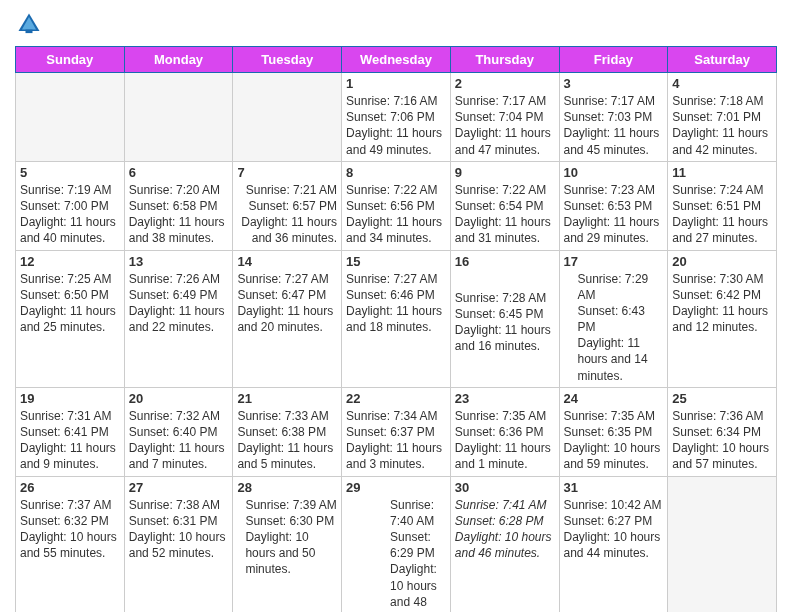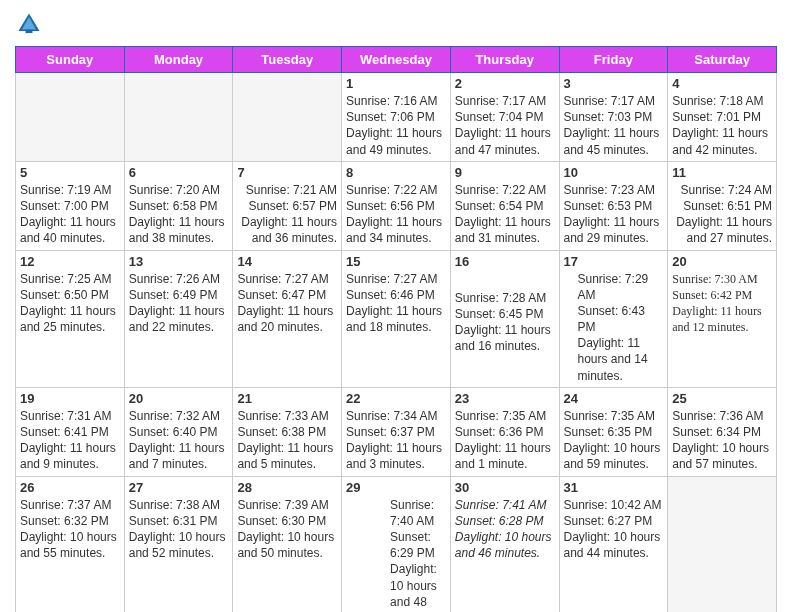--- a/index.html
+++ b/index.html
@@ -196,21 +196,21 @@
 Daylight: 11 hours and 31 minutes.</div>
           </td>
           <td>
             <div class="day-number">10</div>
             <div class="day-info" style="white-space: pre-line;">Sunrise: 7:23 AM
 Sunset: 6:53 PM
 Daylight: 11 hours and 29 minutes.</div>
           </td>
           <td>
             <div class="day-number">11</div>
-            <div class="day-info" style="white-space: pre-line; text-align: right;">Sunrise: 7:24 AM
+            <div class="day-info" style="white-space: pre-line;">Sunrise: 7:24 AM
 Sunset: 6:51 PM
 Daylight: 11 hours and 27 minutes.</div>
           </td>
         </tr>
         <tr class="week-row">
           <td>
             <div class="day-number">12</div>
             <div class="day-info" style="white-space: pre-line;">Sunrise: 7:25 AM
 Sunset: 6:50 PM
 Daylight: 11 hours and 25 minutes.</div>
@@ -240,21 +240,21 @@
 Daylight: 11 hours and 16 minutes.</div>
           </td>
           <td>
             <div class="day-number">17</div>
             <div class="day-info" style="white-space: pre-line; margin-left: 14px;">Sunrise: 7:29 AM
 Sunset: 6:43 PM
 Daylight: 11 hours and 14 minutes.</div>
           </td>
           <td>
             <div class="day-number">20</div>
-            <div class="day-info" style="white-space: pre-line; font-family: Liberation Serif, serif;">Sunrise: 7:30 AM
+            <div class="day-info" style="white-space: pre-line;">Sunrise: 7:30 AM
 Sunset: 6:42 PM
 Daylight: 11 hours and 12 minutes.</div>
           </td>
         </tr>
         <tr class="week-row">
           <td>
             <div class="day-number">19</div>
             <div class="day-info" style="white-space: pre-line;">Sunrise: 7:31 AM
 Sunset: 6:41 PM
 Daylight: 11 hours and 9 minutes.</div>
@@ -304,21 +304,21 @@
 Daylight: 10 hours and 55 minutes.</div>
           </td>
           <td>
             <div class="day-number">27</div>
             <div class="day-info" style="white-space: pre-line;">Sunrise: 7:38 AM
 Sunset: 6:31 PM
 Daylight: 10 hours and 52 minutes.</div>
           </td>
           <td>
             <div class="day-number">28</div>
-            <div class="day-info" style="white-space: pre-line;">Sunrise: 7:39 AM
+            <div class="day-info" style="white-space: pre-line; margin-left: 8px;">Sunrise: 7:39 AM
 Sunset: 6:30 PM
 Daylight: 10 hours and 50 minutes.</div>
           </td>
           <td>
             <div class="day-number">29</div>
             <div class="day-info" style="white-space: pre-line; margin-left: 44px;">Sunrise: 7:40 AM
 Sunset: 6:29 PM
 Daylight: 10 hours and 48 minutes.</div>
           </td>
           <td>

